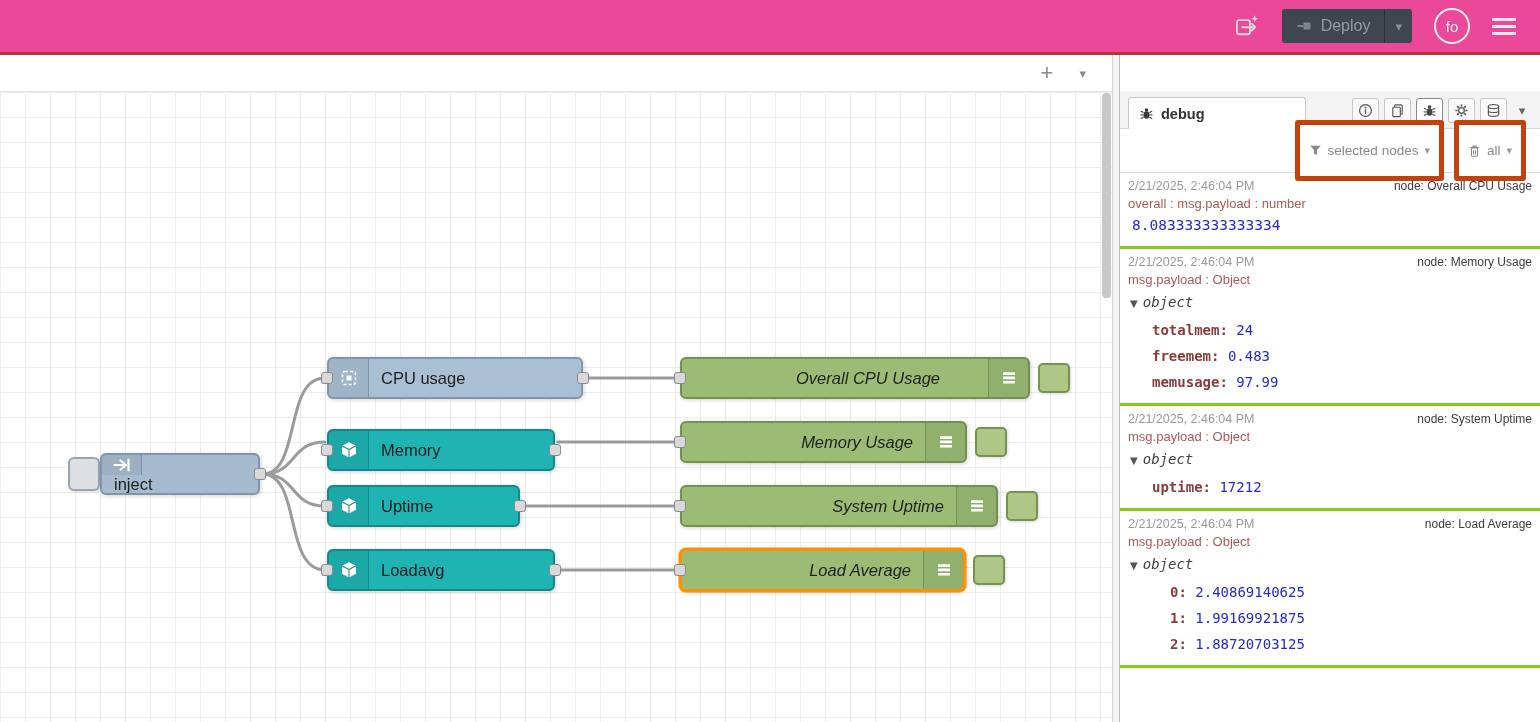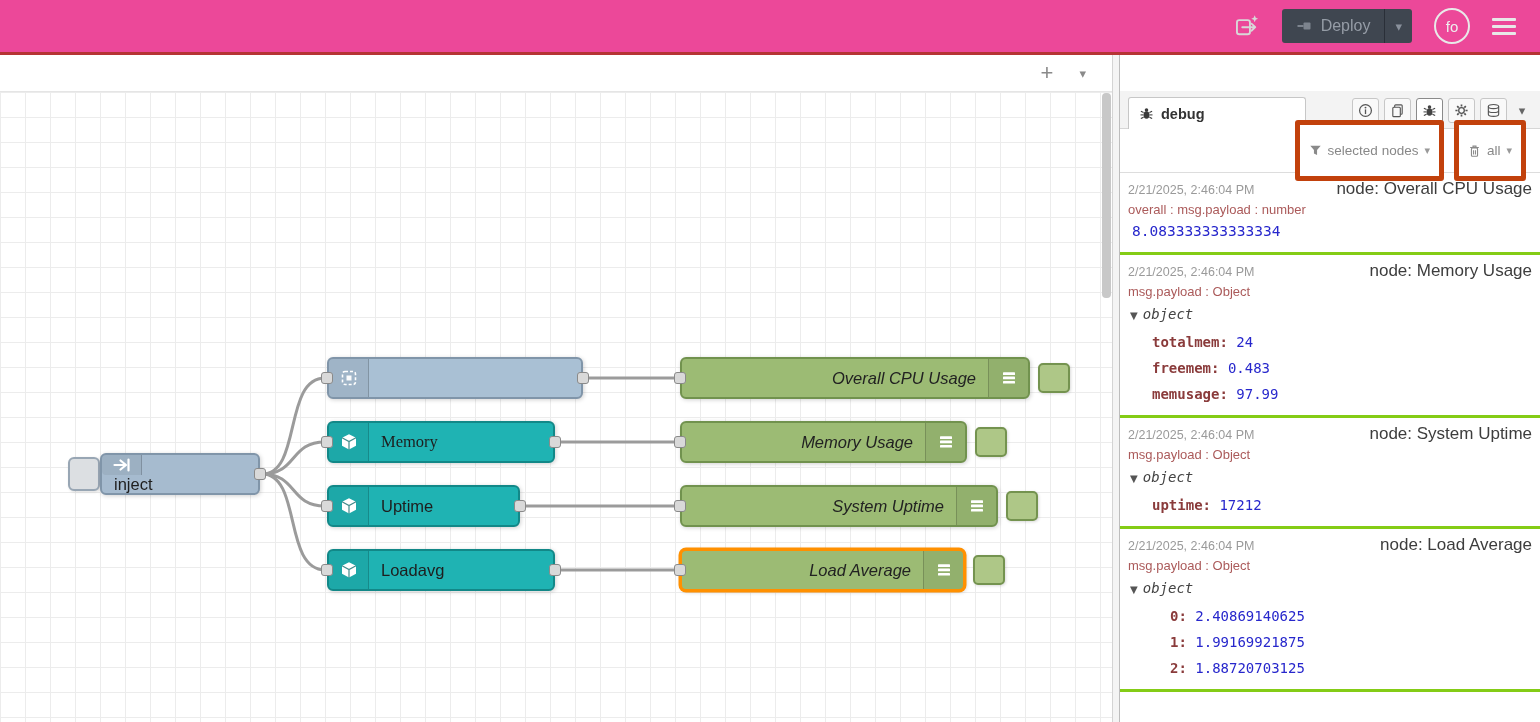--- a/index.html
+++ b/index.html
@@ -62,21 +62,21 @@
   .ticon-plain { border:none; background:none; color:#666; font-size:13px; width:20px; }
 
   .filterbar { height:44px; border-bottom:1px solid #ddd; display:flex; align-items:center; justify-content:flex-end; gap:10px; padding:0 14px; flex:0 0 auto; }
   .fbtn { display:flex; align-items:center; gap:6px; border:5px solid #c2410c; border-radius:3px; background:#fff; color:#888; font-size:13.5px; padding:18px 9px; cursor:pointer; font-family:"Liberation Sans",sans-serif; }
   .fbtn .fcaret { font-size:11px; color:#999; }
 
   .messages { flex:1; overflow:hidden; }
   .debug-msg { border-bottom:3px solid #84cc16; padding:6px 8px 8px 8px; }
   .msg-meta { display:flex; justify-content:space-between; align-items:baseline; font-size:12.5px; }
   .ts { color:#9a9a9a; }
-  .src { color:#3d3d3d; font-size:17px; }
+  .src { color:#3d3d3d; font-size:12px; }
   .msg-prop { font-size:13px; color:#ab5a5a; margin-top:3px; }
   .msg-body { font-family:"DejaVu Sans Mono", monospace; font-size:14px; margin-top:2px; color:#333; }
   .drow { line-height:26px; white-space:nowrap; }
   .tree-caret { color:#555; font-size:10px; margin-right:5px; font-family:"DejaVu Sans",sans-serif; cursor:pointer; }
   .obj-type { color:#444; font-style:italic; }
   .row-root { padding-left:2px; }
   .row-entry { padding-left:24px; }
   .row-nested { padding-left:16px; }
   .row-arr { padding-left:42px; }
   .key { color:#8a3b3b; font-weight:bold; }
@@ -148,25 +148,26 @@
         <span class="port port-out"></span>
       </div>
 
       <div class="node node-cpu" style="left:327px; top:302px; width:256px;">
         <span class="icon-box icon-left">
           <svg width="20" height="20" viewBox="0 0 20 20">
             <rect x="3.5" y="3.5" width="13" height="13" rx="2.5" fill="none" stroke="#fff" stroke-width="1.6" stroke-dasharray="3 2"></rect>
             <rect x="7.5" y="7.5" width="5" height="5" fill="#fff" opacity="0.95"></rect>
           </svg>
         </span>
+        <span class="node-label">CPU usage</span>
         <span class="port port-in"></span>
         <span class="port port-out"></span>
       </div>
 
-      <div class="node node-teal" style="left:327px; top:366px; width:228px;font-family:Liberation Serif, serif;">
+      <div class="node node-teal" style="left:327px; top:374px; width:228px;">
         <span class="icon-box icon-left">
           <svg width="20" height="20" viewBox="0 0 20 20">
             <path d="M10 2.2 L17 5.8 V13.8 L10 17.5 L3 13.8 V5.8 Z" fill="#fff"></path>
             <path d="M3 5.8 L10 9.5 L17 5.8 M10 9.5 V17.5" stroke="rgba(0,100,100,0.75)" stroke-width="1.2" fill="none"></path>
           </svg>
         </span>
         <span class="node-label">Memory</span>
         <span class="port port-in"></span>
         <span class="port port-out"></span>
       </div>
@@ -188,21 +189,21 @@
           <svg width="20" height="20" viewBox="0 0 20 20">
             <path d="M10 2.2 L17 5.8 V13.8 L10 17.5 L3 13.8 V5.8 Z" fill="#fff"></path>
             <path d="M3 5.8 L10 9.5 L17 5.8 M10 9.5 V17.5" stroke="rgba(0,100,100,0.75)" stroke-width="1.2" fill="none"></path>
           </svg>
         </span>
         <span class="node-label">Loadavg</span>
         <span class="port port-in"></span>
         <span class="port port-out"></span>
       </div>
 
-      <div class="node node-green" style="left:680px; top:302px; width:350px;">
+      <div class="node node-green" style="left:680px; top:302px; width:350px;gap:36px;">
         <span class="node-label lbl-right">Overall CPU Usage</span>
         <span class="icon-box icon-right">
           <svg width="20" height="20" viewBox="0 0 20 20">
               <g fill="#fff">
             <rect x="4" y="4.3" width="12" height="2.7" rx="0.6"></rect>
                 <rect x="4" y="8.6" width="12" height="2.7" rx="0.6"></rect>
                 <rect x="4" y="12.9" width="12" height="2.7" rx="0.6"></rect>
           </g>
             </svg>
         </span>

